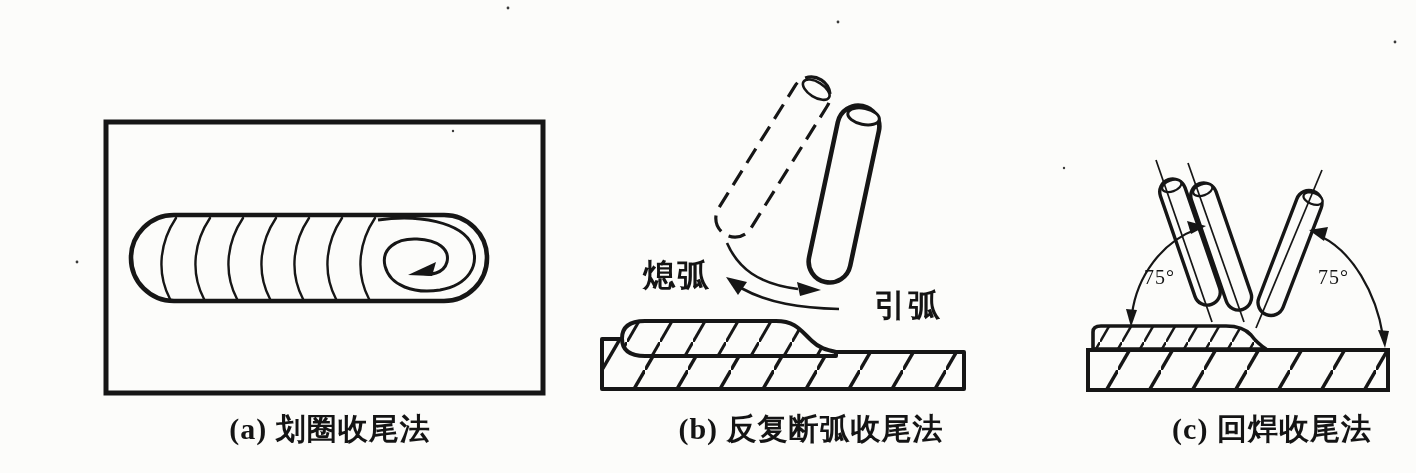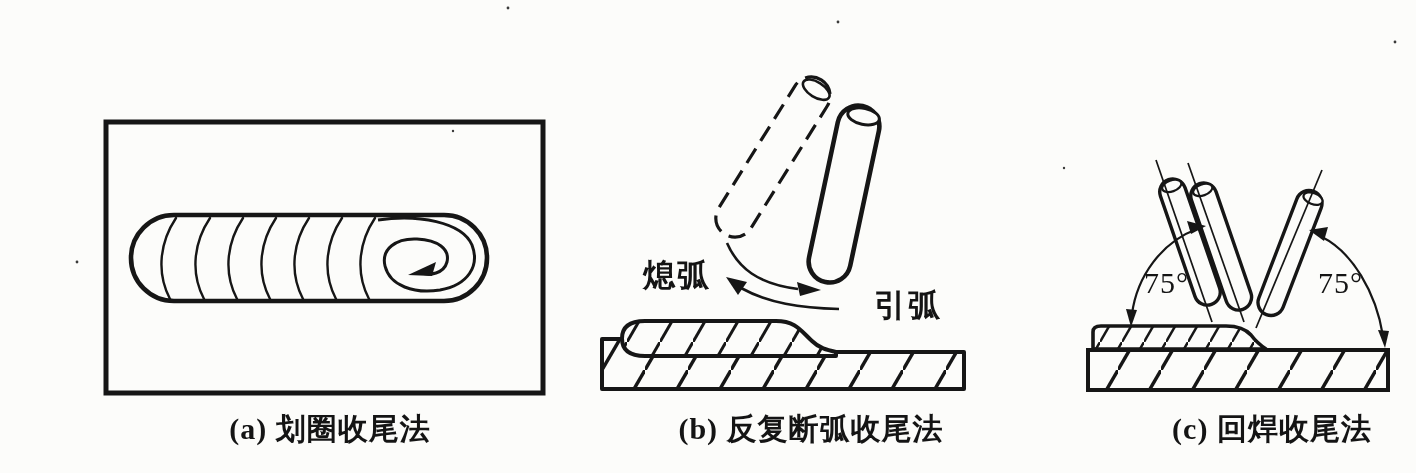--- a/index.html
+++ b/index.html
@@ -11,21 +11,21 @@
     color:#141414;
     overflow:hidden;
   }
   .canvas svg{position:absolute;left:0;top:0;}
   .txt{position:absolute;white-space:nowrap;color:#141414;}
   .caption{
     font-size:30px;line-height:34px;letter-spacing:1px;
     font-weight:600;text-align:center;width:320px;
   }
   .lbl{font-size:32px;font-weight:600;letter-spacing:2px;}
-  .deg{font-size:30px;font-weight:500;letter-spacing:1px;}
+  .deg{font-size:20px;font-weight:500;letter-spacing:1px;}
 </style>
 </head>
 <body>
 
 <div class="canvas">
 
   <svg width="1416" height="473" viewBox="0 0 1416 473">
     <defs>
       <pattern id="hatchBase" patternUnits="userSpaceOnUse" width="43" height="74">
         <path d="M0,74 L43,0" stroke="#161616" stroke-width="3.4" fill="none"></path>

